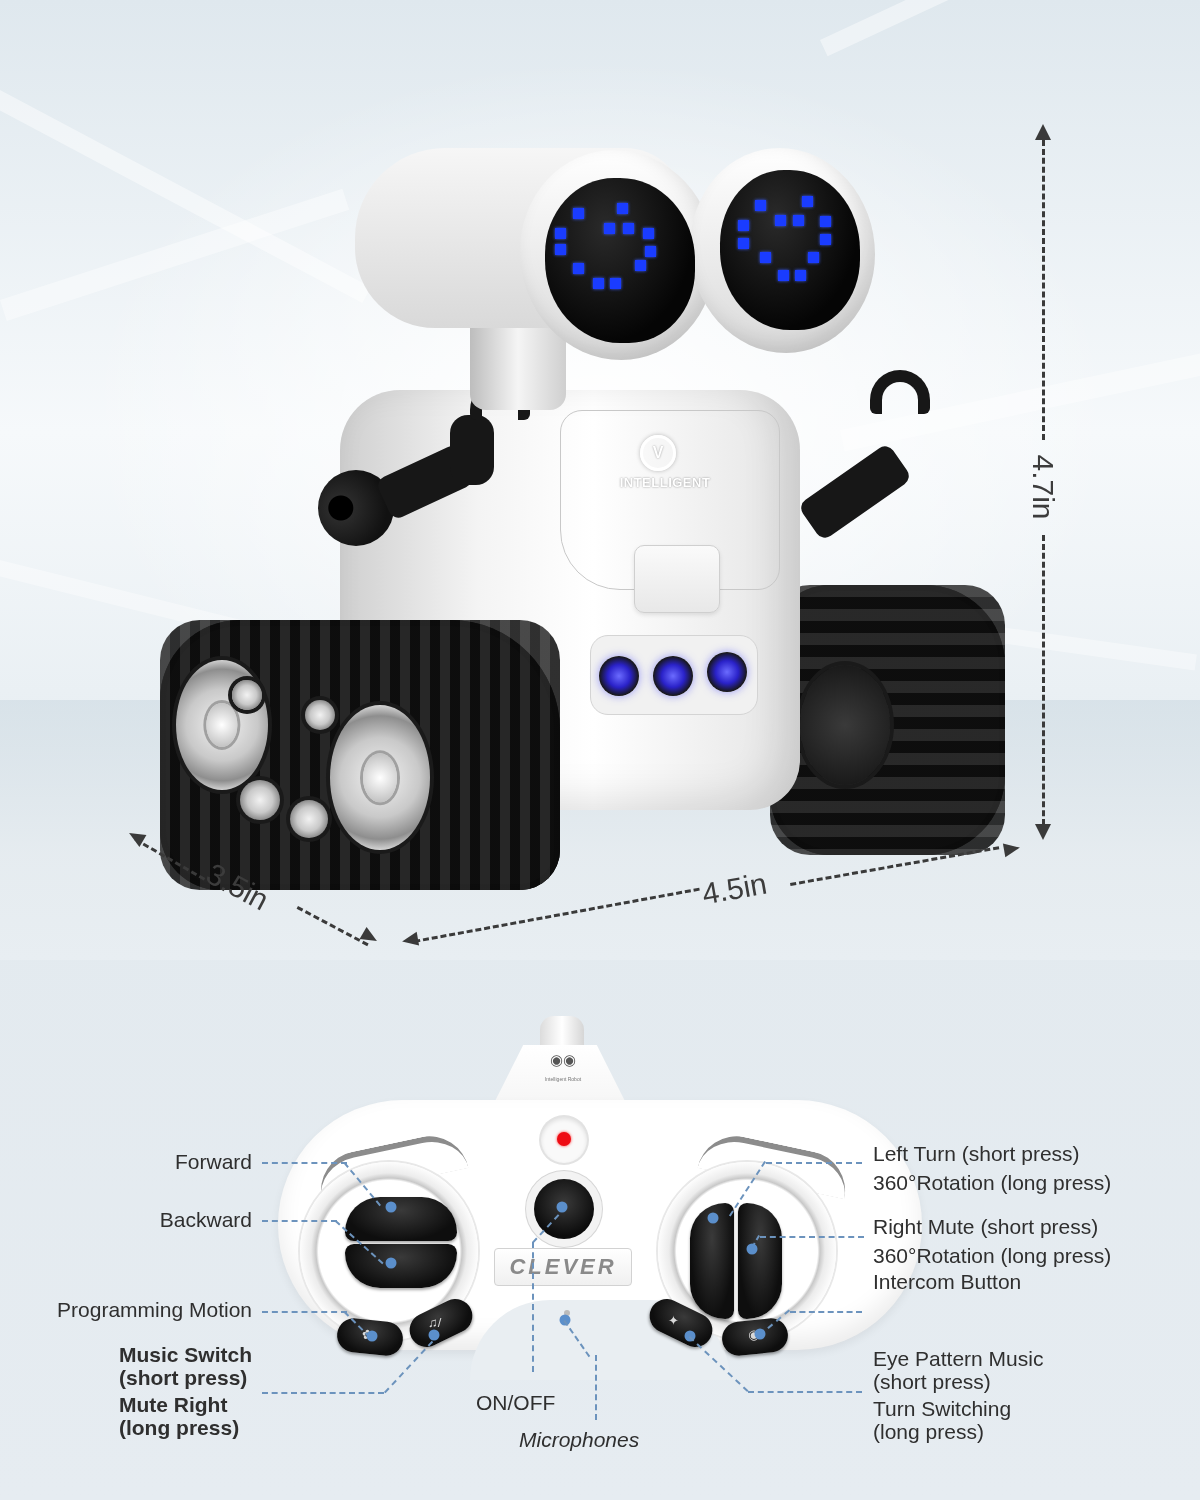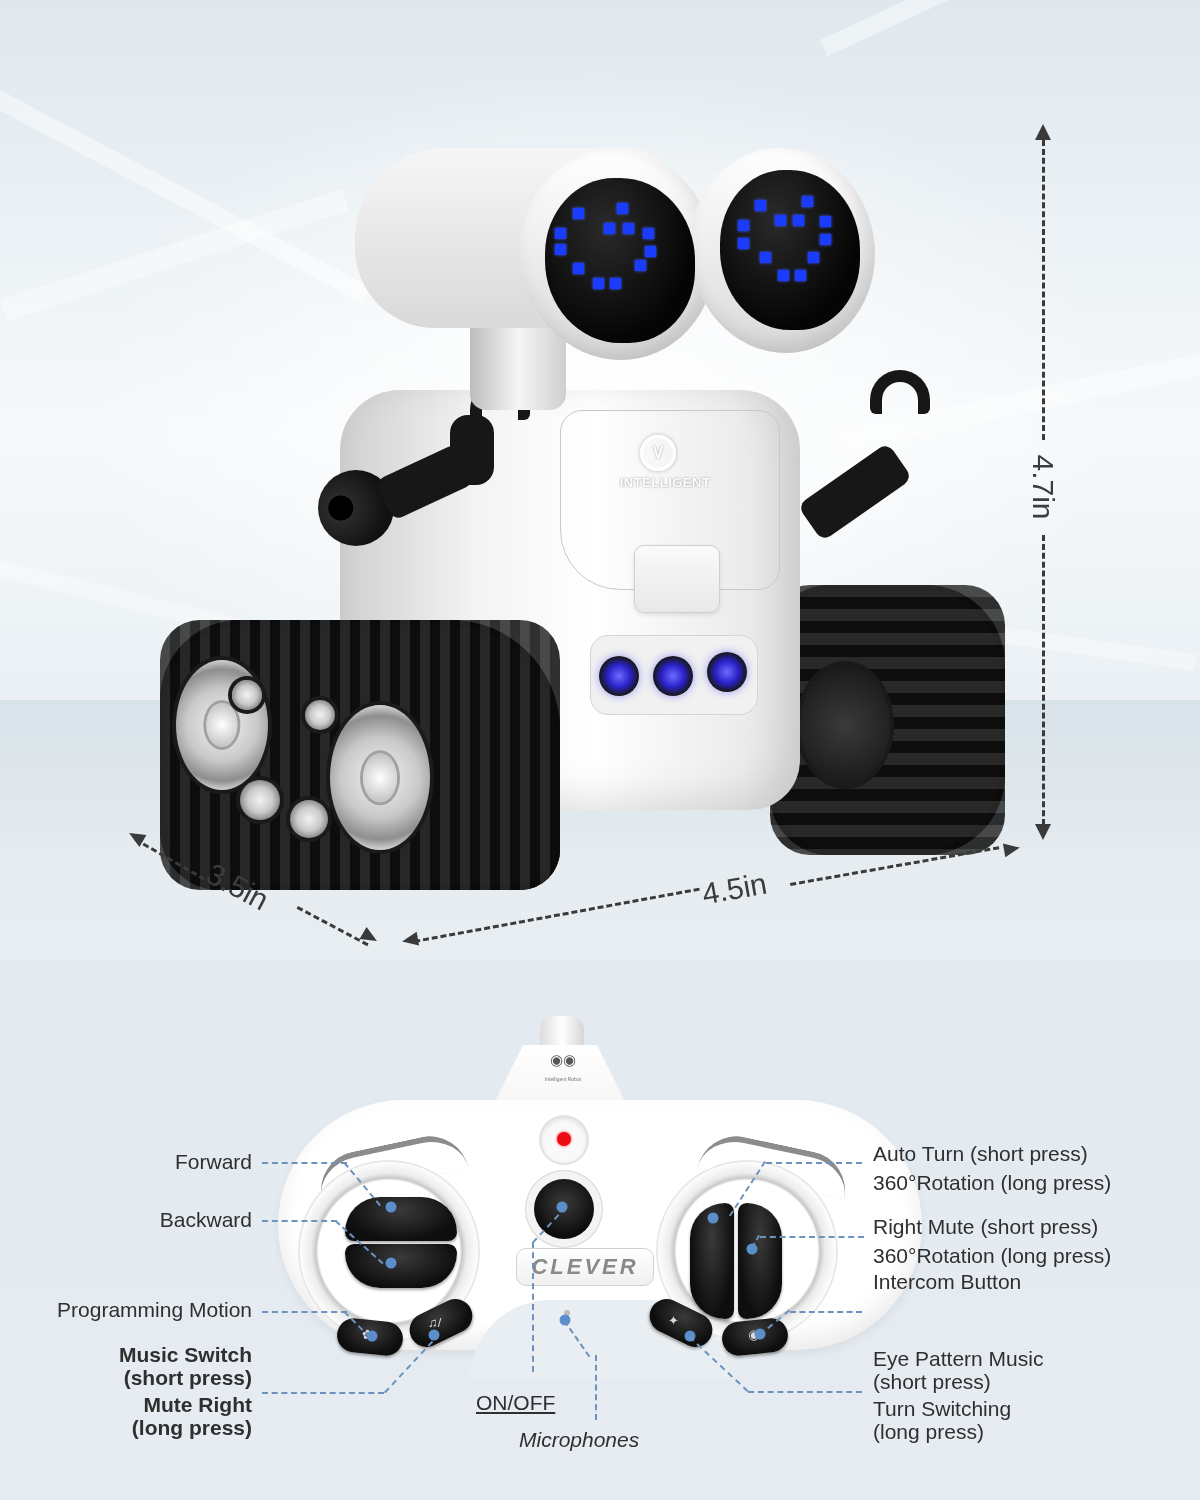--- a/index.html
+++ b/index.html
@@ -158,43 +158,43 @@
   }
   .red-led-ring {
     position: absolute; left: 541px; top: 1117px; width: 46px; height: 46px; border-radius: 50%;
     background: #f9f9f9; box-shadow: 0 0 0 2px #e2e2e2, inset 0 2px 4px rgba(0,0,0,0.1);
   }
   .red-led {
     position: absolute; left: 557px; top: 1132px; width: 14px; height: 14px; border-radius: 50%;
     background: #ee0c14; box-shadow: 0 0 3px #ff3030;
   }
   .brand-plate {
-    position: absolute; left: 516px; top: 1248px; width: 138px; height: 38px;
+    position: absolute; left: 494px; top: 1248px; width: 138px; height: 38px;
     background: linear-gradient(180deg, #ffffff, #f0f0f0);
-    border: 1px solid #d2d2d2; border-radius: 10px;
+    border: 1px solid #d2d2d2; border-radius: 4px;
     display: flex; align-items: center; justify-content: center;
     font-size: 22px; font-weight: bold; font-style: italic; color: #8a8a8a; letter-spacing: 3px;
   }
   .mini-icon {
     position: absolute; left: 548px; top: 1052px; width: 30px; text-align: center;
     font-size: 15px; color: #555; line-height: 1;
   }
   .mini-caption {
     position: absolute; left: 528px; top: 1076px; width: 70px; text-align: center;
     font-size: 5px; color: #777;
   }
   .btn-glyph {
     position: absolute; color: #d8d8d8; font-size: 13px; line-height: 1; text-align: center;
   }
 
   
   .callout {
     position: absolute; font-size: 21px; line-height: 23px; color: #2f2f2f; white-space: nowrap;
   }
-  .callout.right-align { text-align: right; }
+  .callout.right-align { text-align: left; }
   .leader-h { position: absolute; border-top: 2px dashed #6c93bd; }
   .leader-v { position: absolute; border-left: 2px dashed #6c93bd; }
   .leader-d { position: absolute; border-top: 2px dashed #6c93bd; transform-origin: 0 0; }
   .dot {
     position: absolute; width: 11px; height: 11px; border-radius: 50%;
     background: #5b8fcb; transform: translate(-50%,-50%);
   }
 </style>
 </head>
 <body>
@@ -394,35 +394,35 @@
   <div>Programming Motion</div>
 </div>
 <div class="callout right-align" style="right:948px;top:1343px;font-weight:bold;">
   <div>Music Switch</div>
   <div>(short press)</div>
   <div style="margin-top:4px">Mute Right</div>
   <div>(long press)</div>
 </div>
 
 <div class="callout" style="left:873px;top:1139px;line-height:29px;">
-  <div>Auto Turn (short press)</div>
+  <div>Left Turn (short press)</div>
   <div>360°Rotation (long press)</div>
 </div>
 <div class="callout" style="left:873px;top:1212px;line-height:29px;">
   <div>Right Mute (short press)</div>
   <div>360°Rotation (long press)</div>
 </div>
 <div class="callout" style="left:873px;top:1270px;">
   <div>Intercom Button</div>
 </div>
 <div class="callout" style="left:873px;top:1347px;">
   <div>Eye Pattern Music</div>
   <div>(short press)</div>
   <div style="margin-top:4px">Turn Switching</div>
   <div>(long press)</div>
 </div>
 
-<div class="callout" style="left:476px;top:1391px;text-decoration:underline;">
+<div class="callout" style="left:476px;top:1391px;">
   <div>ON/OFF</div>
 </div>
 <div class="callout" style="left:519px;top:1428px;font-style:italic;">
   <div>Microphones</div>
 </div>
 
 </body></html>

